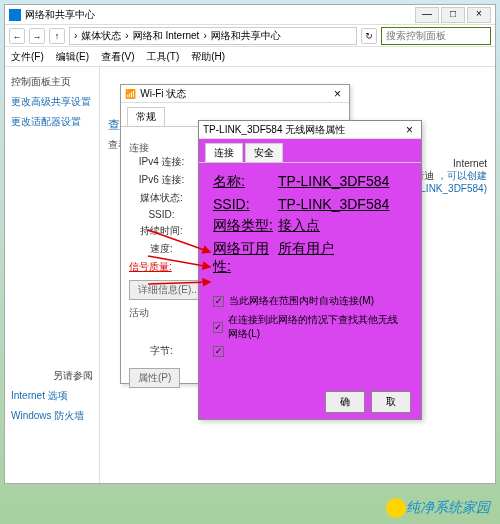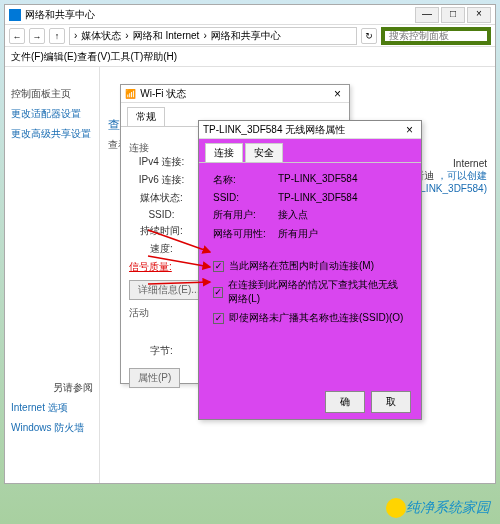--- a/index.html
+++ b/index.html
@@ -6,26 +6,26 @@
   body { width: 500px; height: 524px; background: linear-gradient(to bottom, #d0e8f0, #a8d0a0); overflow: hidden; position: relative; font-size: 10px; }
   .main-window { width: 492px; height: 480px; background: #fff; border: 1px solid #aaa; margin: 4px; position: relative; }
   .titlebar { height: 20px; border-bottom: 1px solid #ddd; display: flex; align-items: center; padding: 0 4px; }
   .titlebar .title-icon { width: 12px; height: 12px; background: #0078d7; display: inline-block; margin-right: 4px; }
   .titlebar .title-text { flex: 1; font-size: 10px; }
   .win-controls { display: flex; gap: 2px; }
   .win-btn { width: 24px; height: 16px; text-align: center; font-size: 10px; border: 1px solid #ccc; background: #f0f0f0; cursor: pointer; }
   .navbar { height: 22px; border-bottom: 1px solid #e0e0e0; display: flex; align-items: center; padding: 0 4px; gap: 4px; }
   .navarrow { width: 16px; height: 16px; border: 1px solid #ccc; border-radius: 2px; display: flex; align-items: center; justify-content: center; font-size: 9px; }
   .breadcrumb { flex: 1; border: 1px solid #ccc; height: 18px; display: flex; align-items: center; padding: 0 4px; font-size: 10px; gap: 4px; }
-  .searchbox { width: 110px; border: 4px solid #4d7c0f; height: 18px; font-size: 10px; padding: 0 4px; color: #888; }
-  .menubar { height: 20px; border-bottom: 1px solid #e0e0e0; display: flex; align-items: center; padding: 0 6px; font-size: 10px; }
+  .searchbox { width: 110px; border: 1px solid #4d7c0f; height: 18px; font-size: 10px; padding: 0 4px; color: #888; }
+  .menubar { height: 20px; border-bottom: 1px solid #e0e0e0; display: flex; align-items: center; padding: 0 6px; gap: 12px; font-size: 10px; }
   .content { display: flex; height: calc(100% - 62px); }
   .sidebar { width: 95px; border-right: 1px solid #e0e0e0; padding: 8px 6px; }
   .sidebar div { color: #1a6db3; margin-bottom: 6px; font-size: 10px; }
-  .sidebar .section-title { color: #444; margin-top: 12px; }
+  .sidebar .section-title { color: #444; margin-top: 0px; }
   .sidebar .seealso { margin-top: 240px; text-align: right; }
   .main-panel { flex: 1; padding: 8px; }
   .main-heading { color: #1a6db3; font-size: 12px; margin-bottom: 4px; margin-top: 42px; }
   .main-sub { font-size: 10px; color: #555; margin-bottom: 6px; }
   .right-text { text-align: right; font-size: 10px; color: #333; }
   .right-text .link { color: #1a6db3; }
   
   .status-dialog { position: absolute; top: 84px; left: 120px; width: 230px; height: 300px; background: #fff; border: 1px solid #999; box-shadow: 2px 2px 4px rgba(0,0,0,0.15); }
   .dlg-title { height: 18px; background: #fff; border-bottom: 1px solid #ddd; display: flex; align-items: center; padding: 0 4px; font-size: 10px; }
   .dlg-title .wifi-icon { color: #4caf50; margin-right: 4px; font-size: 9px; }
@@ -36,21 +36,21 @@
   .row { display: flex; margin-bottom: 4px; }
   .row .lbl { width: 65px; color: #333; text-align: center; }
   .sig-lbl { color: #d00; margin-bottom: 6px; text-decoration: underline; }
   .btn-row { display: flex; gap: 6px; margin: 4px 0; }
   .flat-btn { padding: 2px 8px; border: 1px solid #aaa; background: #eee; font-size: 10px; color: #666; }
   .sectionhead { margin-top: 6px; color: #555; }
   
   .props-dialog { position: absolute; top: 120px; left: 198px; width: 224px; height: 300px; background: #d946ef; border: 1px solid #888; box-shadow: 2px 2px 5px rgba(0,0,0,0.2); }
   .props-dialog .tabbar { padding-top: 4px; }
   .props-dialog .dlg-body { padding: 10px 14px; }
-  .props-row { display: flex; margin-bottom: 5px; font-size: 10px; }
+  .props-row { display: flex; margin-bottom: 5px; font-size: 14px; text-decoration: underline; }
   .props-row .lbl { width: 65px; }
   .chk { display: flex; align-items: center; margin: 5px 0; font-size: 10px; }
   .chk .square-check { width: 11px; height: 11px; border: 1px solid #666; margin-right: 5px; display: flex; align-items: center; justify-content: center; color: #000; font-size: 9px; line-height: 1; }
   .callout-box { border: 1.5px solid #d00; padding: 10px 18px; margin-top: 15px; display: inline-block; font-size: 15px; color: #333; text-align:center; }
   .dlg-footer { position: absolute; bottom: 6px; right: 10px; display: flex; gap: 6px; }
   .footer-btn { padding: 3px 14px; border: 1px solid #888; background: #eee; font-size: 10px; }
   .arrow-line { stroke: #d00; stroke-width: 1.5; fill: none; }
   .watermark { position: absolute; right: 10px; bottom: 6px; display: flex; align-items: center; font-size: 14px; color: #1890c8; font-style: italic; font-weight: 500; }
   .wm-dot { width: 20px; height: 20px; background: #ffd400; border-radius: 50%; position: relative; }
   .wm-dot::after { content:''; position:absolute; right:-4px; top:6px; border:5px solid transparent; border-left-color:#ffd400; }
@@ -89,22 +89,22 @@
     <span>文件(F)</span>
     <span>编辑(E)</span>
     <span>查看(V)</span>
     <span>工具(T)</span>
     <span>帮助(H)</span>
   </div>
 
   <div class="content">
     <div class="sidebar">
       <div class="section-title">控制面板主页</div>
+      <div>更改高级共享设置</div>
       <div>更改适配器设置</div>
-      <div>更改高级共享设置</div>
       <div class="section-title seealso">另请参阅</div>
       <div>Internet 选项</div>
       <div>Windows 防火墙</div>
     </div>
     <div class="main-panel">
       <div class="main-heading">查看基本网络信息并设置连接</div>
       <div class="main-sub">查看活动网络</div>
       <div class="right-text">
         <span>Internet</span><br>
         <span>查看迪</span>
@@ -170,39 +170,38 @@
   <div class="dlg-body">
     <div class="props-row">
         <span class="lbl">名称:</span>
         <span>TP-LINK_3DF584</span>
       </div>
     <div class="props-row">
         <span class="lbl">SSID:</span>
         <span>TP-LINK_3DF584</span>
       </div>
     <div class="props-row">
-        <span class="lbl">所有用户:</span>
+        <span class="lbl">网络类型:</span>
         <span>接入点</span>
       </div>
     <div class="props-row">
         <span class="lbl">网络可用性:</span>
         <span>所有用户</span>
       </div>
     <div style="height:8px"></div>
     <div class="chk">
         <span class="square-check">✓</span>
         <span>当此网络在范围内时自动连接(M)</span>
       </div>
     <div class="chk">
         <span class="square-check">✓</span>
         <span>在连接到此网络的情况下查找其他无线网络(L)</span>
       </div>
     <div class="chk">
         <span class="square-check">✓</span>
-        <span>即使网络未广播其名称也连接(SSID)(O)</span>
       </div>
   </div>
   <div class="dlg-footer">
     <div class="footer-btn">确</div>
     <div class="footer-btn">取</div>
   </div>
 </div>
 
 <svg style="position:absolute; top:0; left:0; width:500px; height:524px; pointer-events:none">
   <defs>

